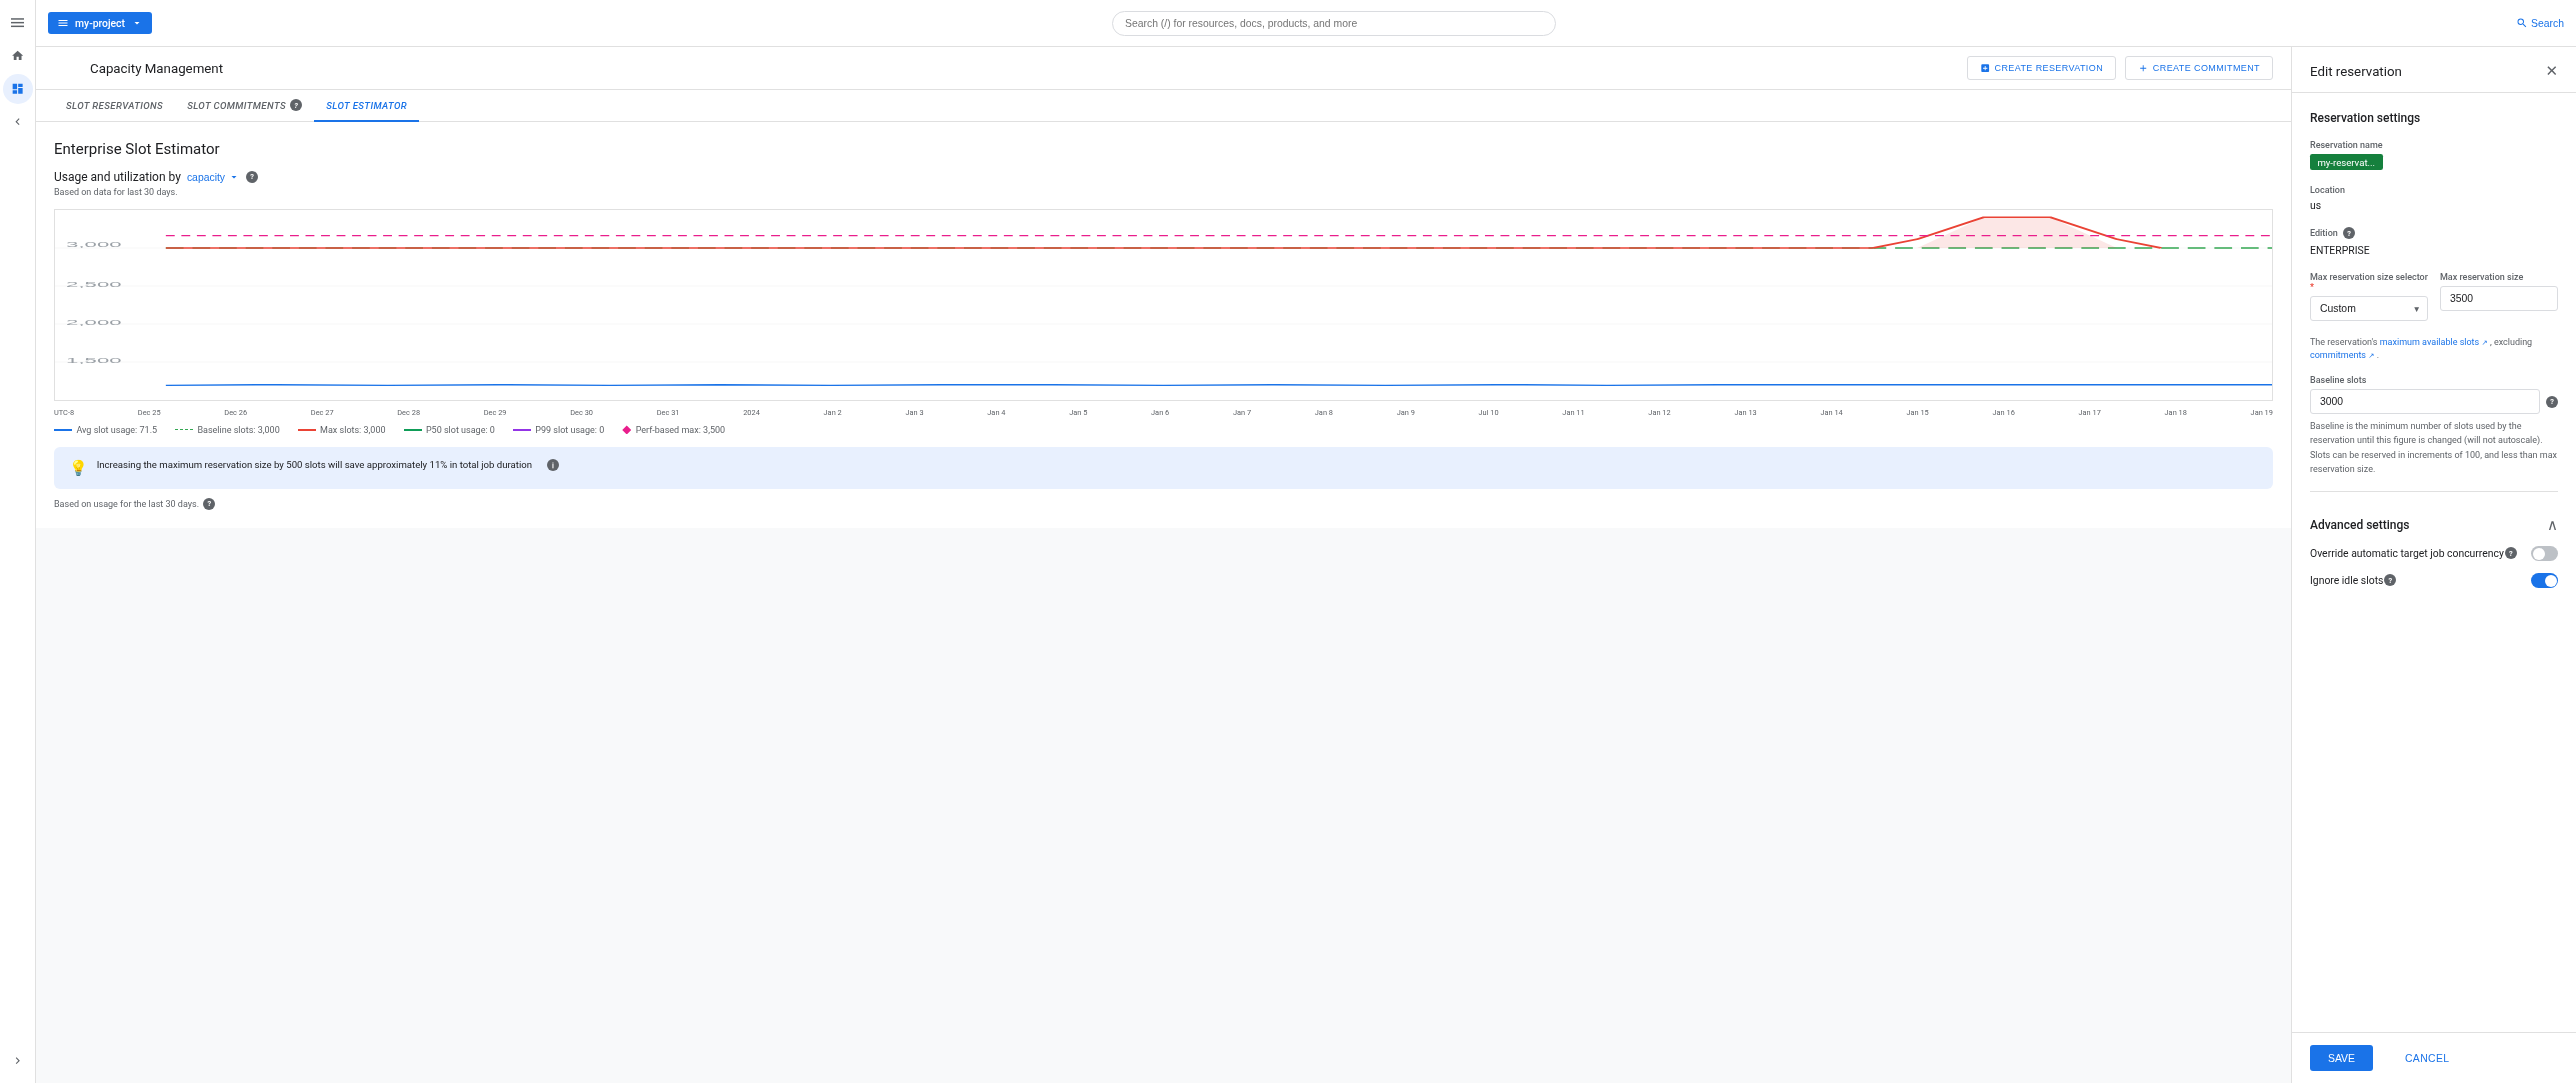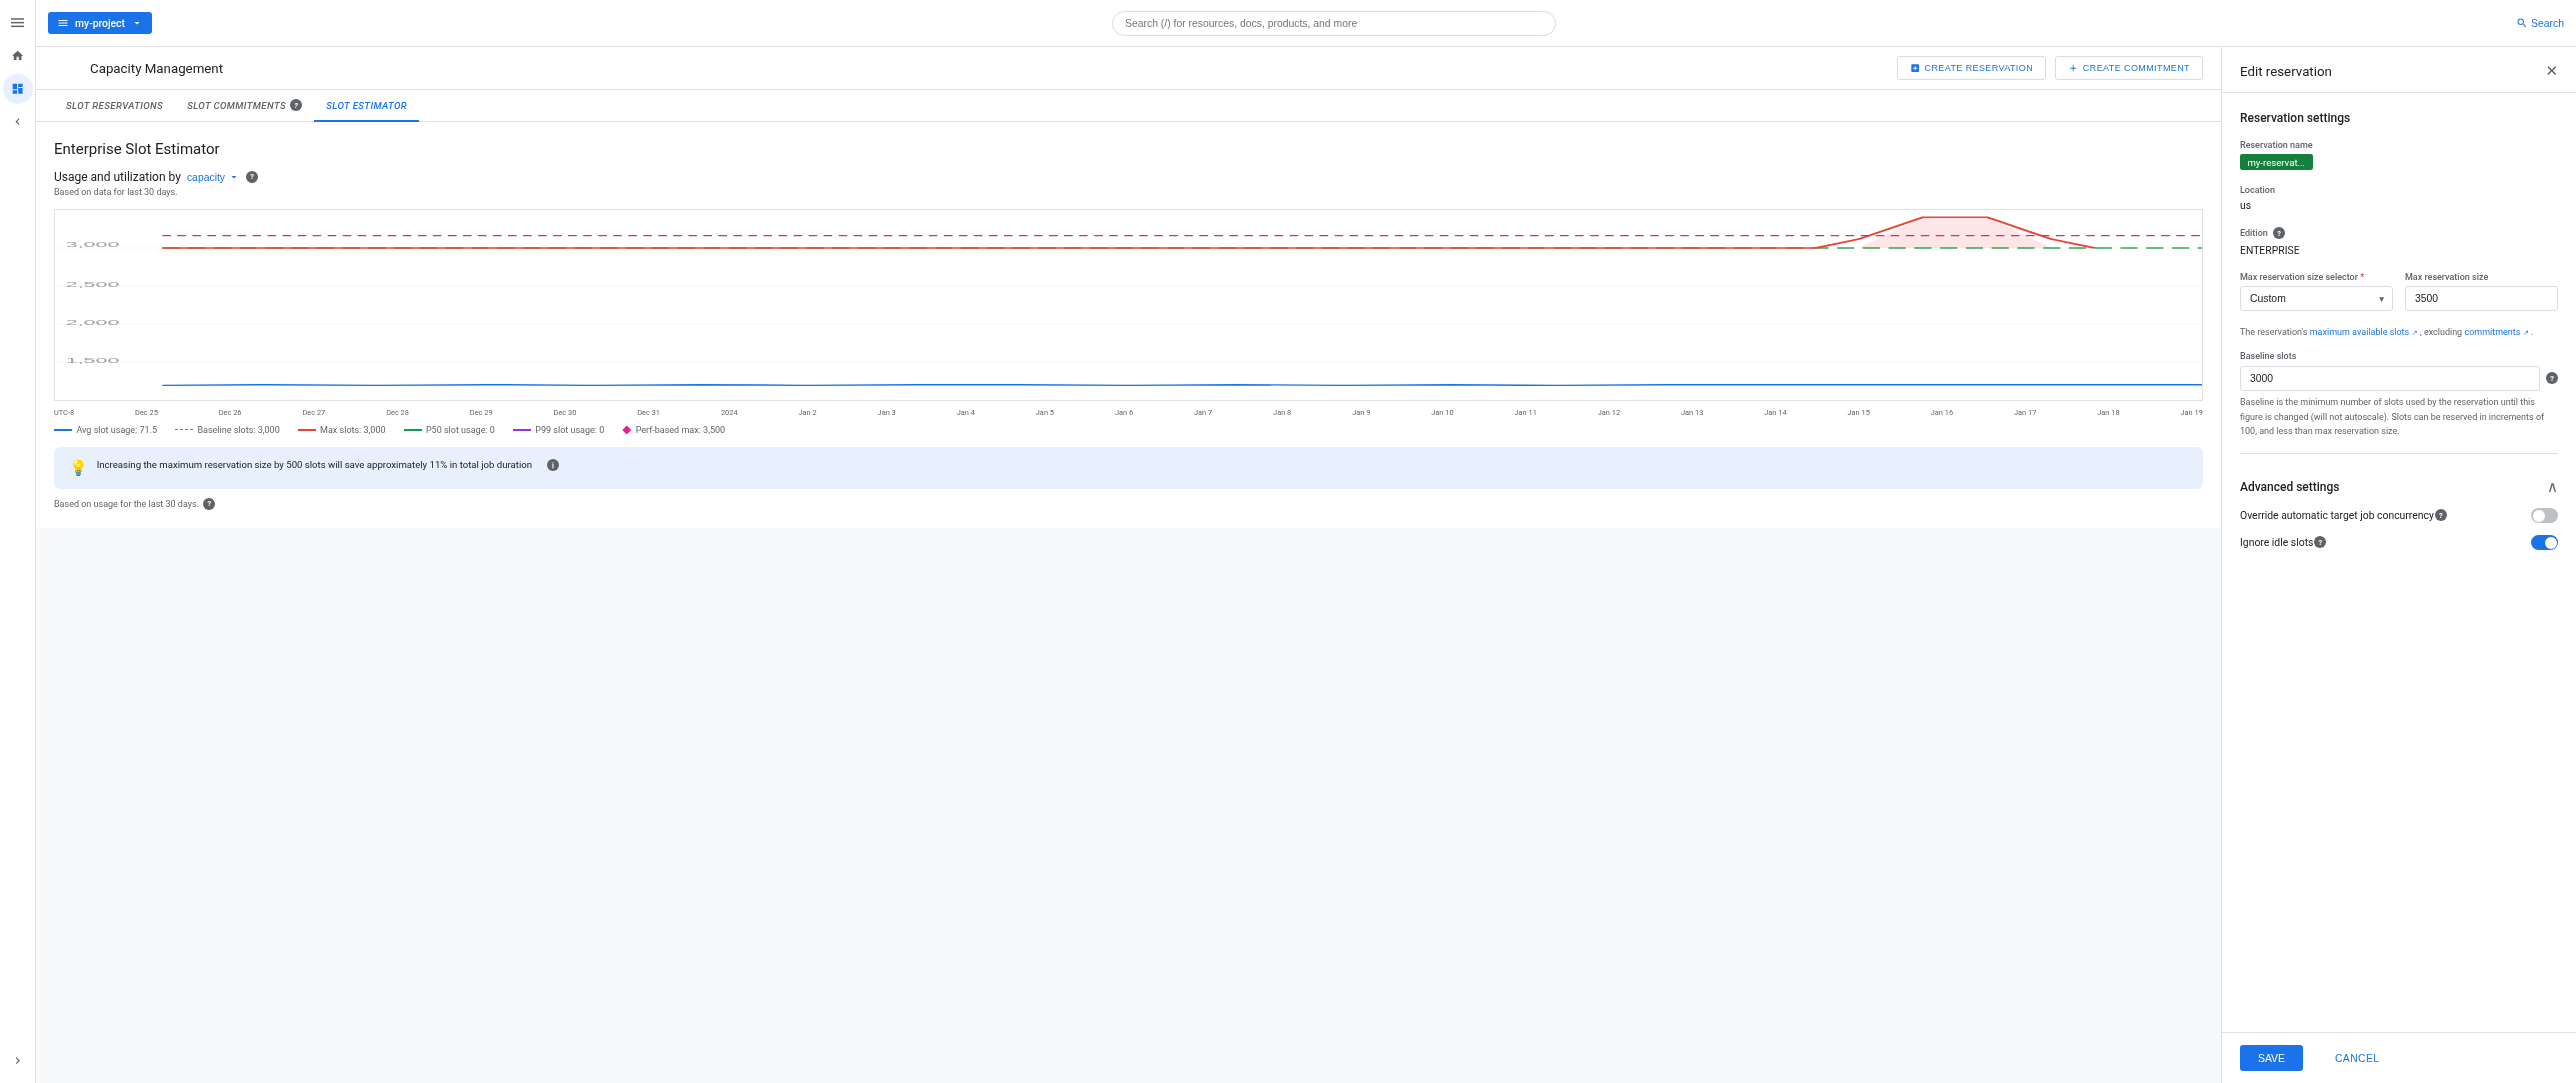--- a/index.html
+++ b/index.html
@@ -57,21 +57,21 @@
     .legend-item { display: flex; align-items: center; gap: 4.4px; }
 
     
     .info-box { background: #e8f0fe; border-radius: 6px; padding: 12px 15px; display: flex; align-items: flex-start; gap: 9px; margin-top: 12px; }
     .info-icon { color: #1a73e8; font-size: 15px; flex-shrink: 0; }
     .info-text { font-size: 9.6px; color: #202124; }
 
     .usage-note { font-size: 9px; color: #5f6368; margin-top: 9px; display: flex; align-items: center; gap: 4.4px; }
 
     
-    .right-panel { width: 355px; background: #fff; border-left: 0.7px solid #e0e0e0; display: flex; flex-direction: column; flex-shrink: 0; overflow-y: auto; }
+    .right-panel { width: 285px; background: #fff; border-left: 0.7px solid #e0e0e0; display: flex; flex-direction: column; flex-shrink: 0; overflow-y: auto; }
 
     .panel-header { padding: 15px 18px 12px; display: flex; align-items: center; justify-content: space-between; border-bottom: 0.7px solid #e0e0e0; }
     .panel-title { font-size: 13.3px; font-weight: 400; color: #202124; }
     .close-btn { background: none; border: none; cursor: pointer; color: #5f6368; font-size: 15px; }
 
     .panel-body { padding: 18px; flex: 1; overflow-y: auto; }
 
     .section-heading { font-size: 12px; font-weight: 500; color: #202124; margin-bottom: 15px; }
 
     .form-field { margin-bottom: 15px; }
@@ -272,21 +272,21 @@
           <span>Dec 31</span>
           <span>2024</span>
           <span>Jan 2</span>
           <span>Jan 3</span>
           <span>Jan 4</span>
           <span>Jan 5</span>
           <span>Jan 6</span>
           <span>Jan 7</span>
           <span>Jan 8</span>
           <span>Jan 9</span>
-          <span>Jan 10</span>
+          <span>Jul 10</span>
           <span>Jan 11</span>
           <span>Jan 12</span>
           <span>Jan 13</span>
           <span>Jan 14</span>
           <span>Jan 15</span>
           <span>Jan 16</span>
           <span>Jan 17</span>
           <span>Jan 18</span>
           <span>Jan 19</span>
         </div>

